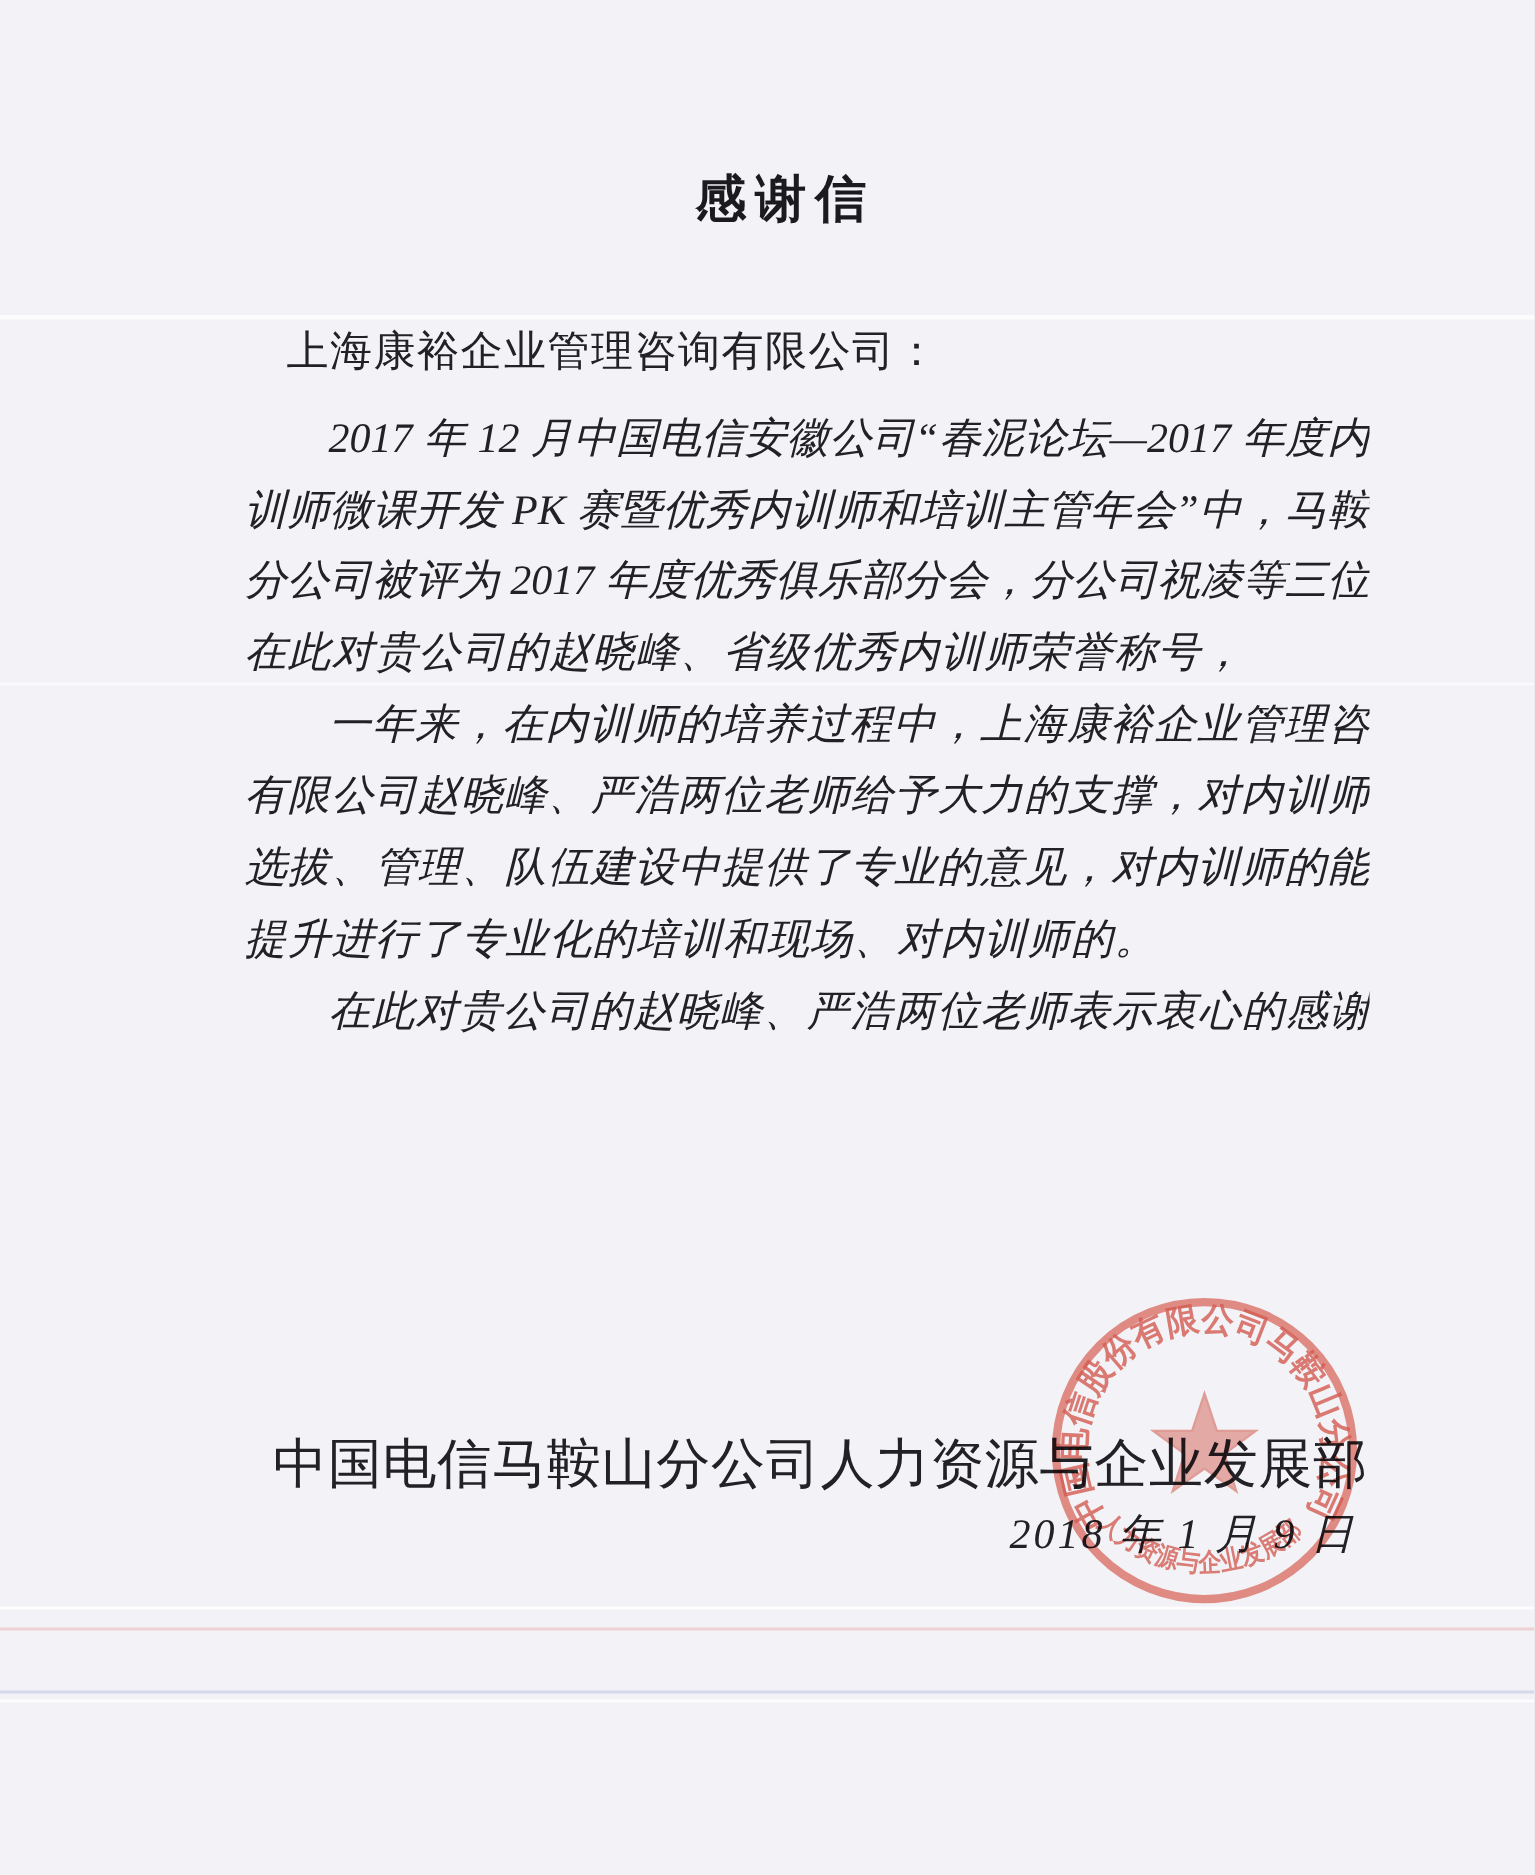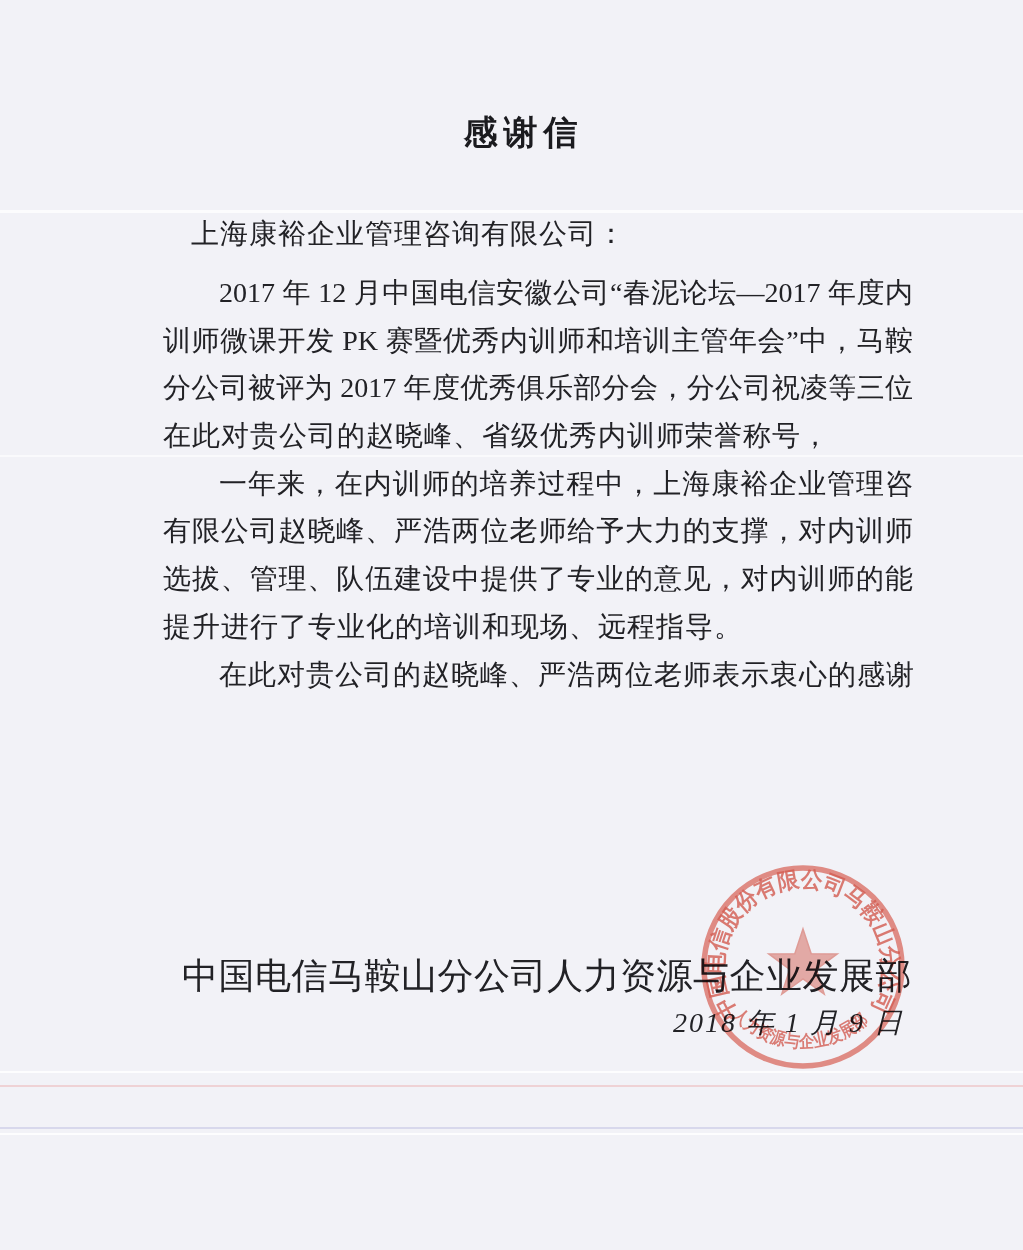--- a/index.html
+++ b/index.html
@@ -57,20 +57,21 @@
     top: 269px;
     width: 750px;
     font-size: 28px;
   }
   .line {
     height: 47.7px;
     line-height: 47.7px;
     overflow: hidden;
     letter-spacing: 1px;
     white-space: nowrap;
+    font-style: italic;
   }
   .line.fill {
     white-space: normal;
     letter-spacing: 0;
     text-align: justify;
     text-align-last: justify;
   }
   .line.indent { text-indent: 56px; }
   .line.closing { margin-left: -14px; }
 
@@ -123,21 +124,21 @@
   <div class="salutation">上海康裕企业管理咨询有限公司：</div>
 
   <div class="body-block">
     <div class="line fill indent">2017 年 12 月中国电信安徽公司“春泥论坛—2017 年度内</div>
     <div class="line fill">训师微课开发 PK 赛暨优秀内训师和培训主管年会”中，马鞍山</div>
     <div class="line fill">分公司被评为 2017 年度优秀俱乐部分会，分公司祝凌等三位内</div>
     <div class="line">在此对贵公司的赵晓峰、省级优秀内训师荣誉称号，</div>
     <div class="line fill indent">一年来，在内训师的培养过程中，上海康裕企业管理咨询</div>
     <div class="line fill">有限公司赵晓峰、严浩两位老师给予大力的支撑，对内训师的</div>
     <div class="line fill">选拔、管理、队伍建设中提供了专业的意见，对内训师的能力</div>
-    <div class="line">提升进行了专业化的培训和现场、远程指导。</div>
+    <div class="line">提升进行了专业化的培训和现场、对内训师的。</div>
     <div class="line indent">在此对贵公司的赵晓峰、严浩两位老师表示衷心的感谢！</div>
   </div>
 
   <div class="signature">中国电信马鞍山分公司人力资源与企业发展部</div>
   <div class="date">2018 年 1 月 9 日</div>
 
   <svg class="seal" viewBox="0 0 226 218" xmlns="http://www.w3.org/2000/svg">
     <defs>
       <path id="ringPath" d="M 48.3 154 A 80 80 0 1 1 177.7 154" fill="none"></path>
       <path id="bottomPath" d="M 42 156 A 96 96 0 0 0 184 156" fill="none"></path>

